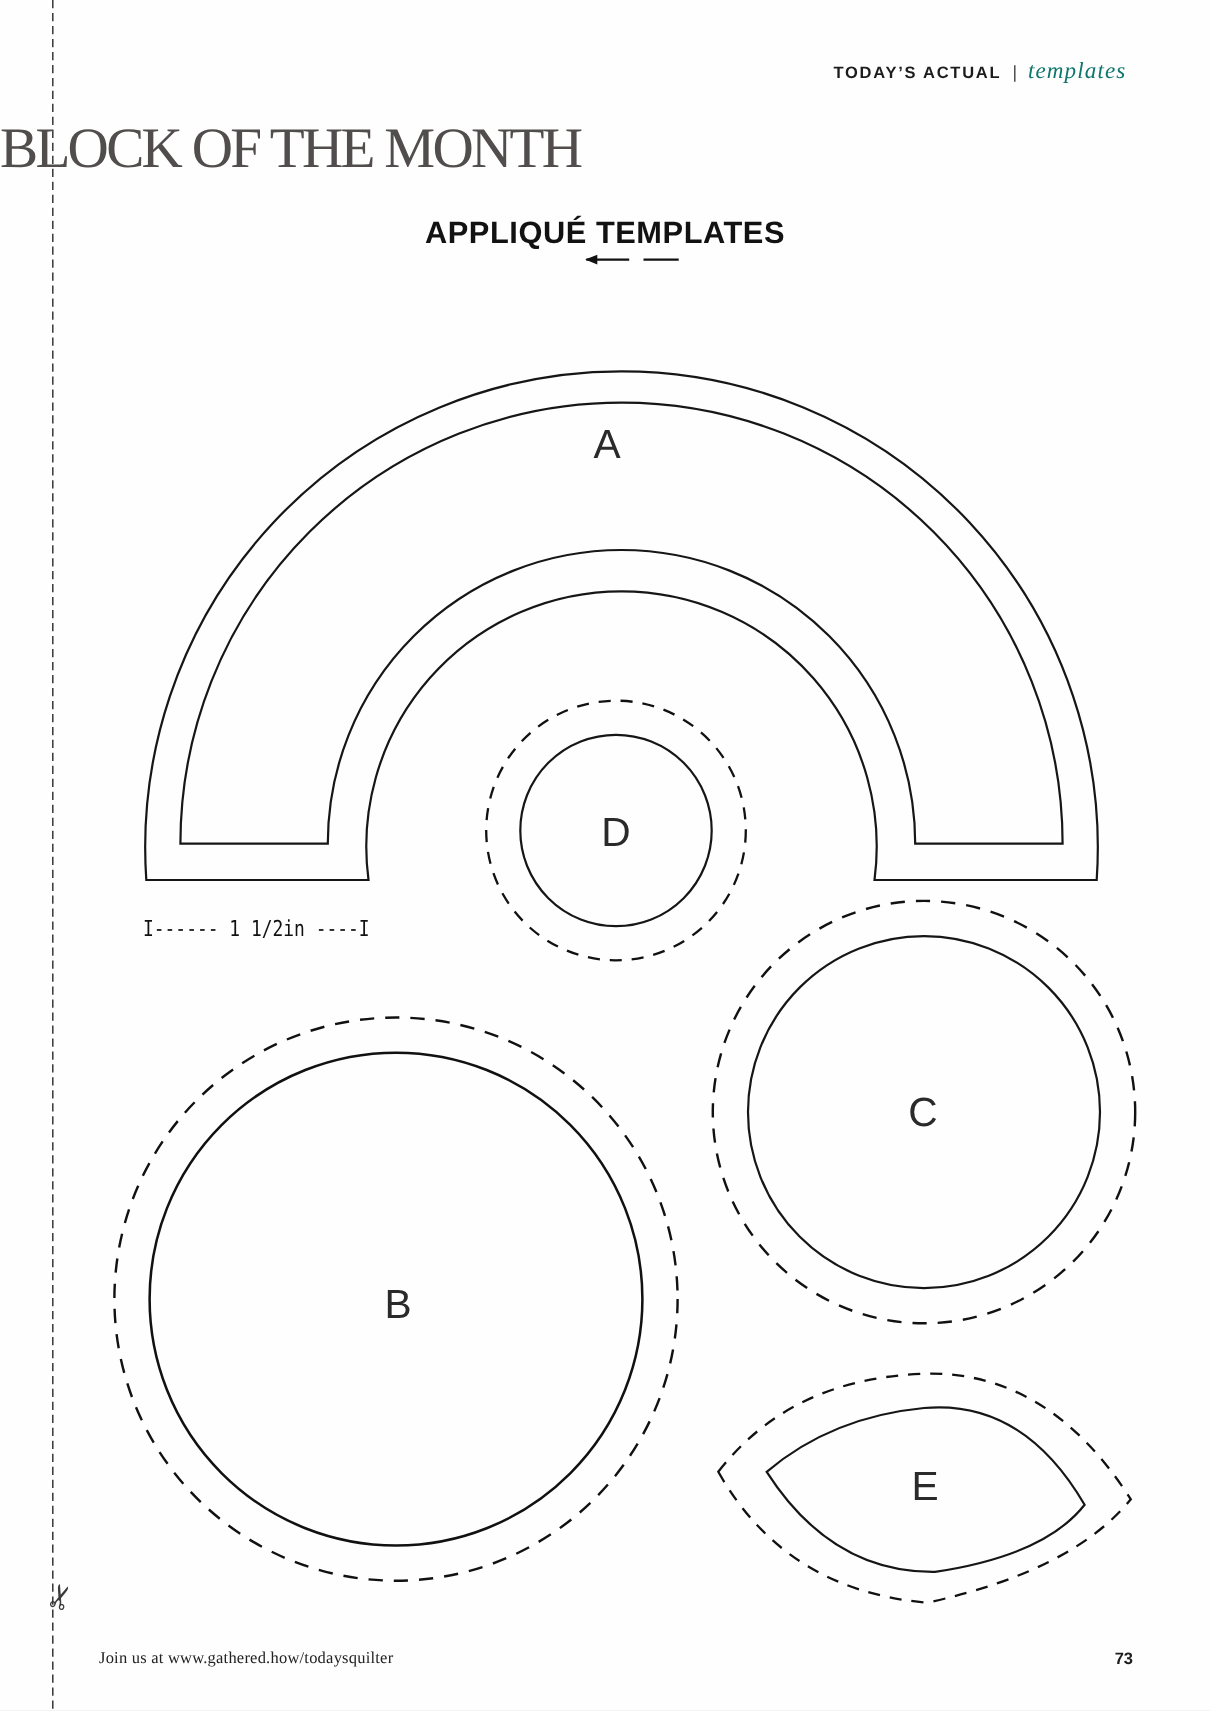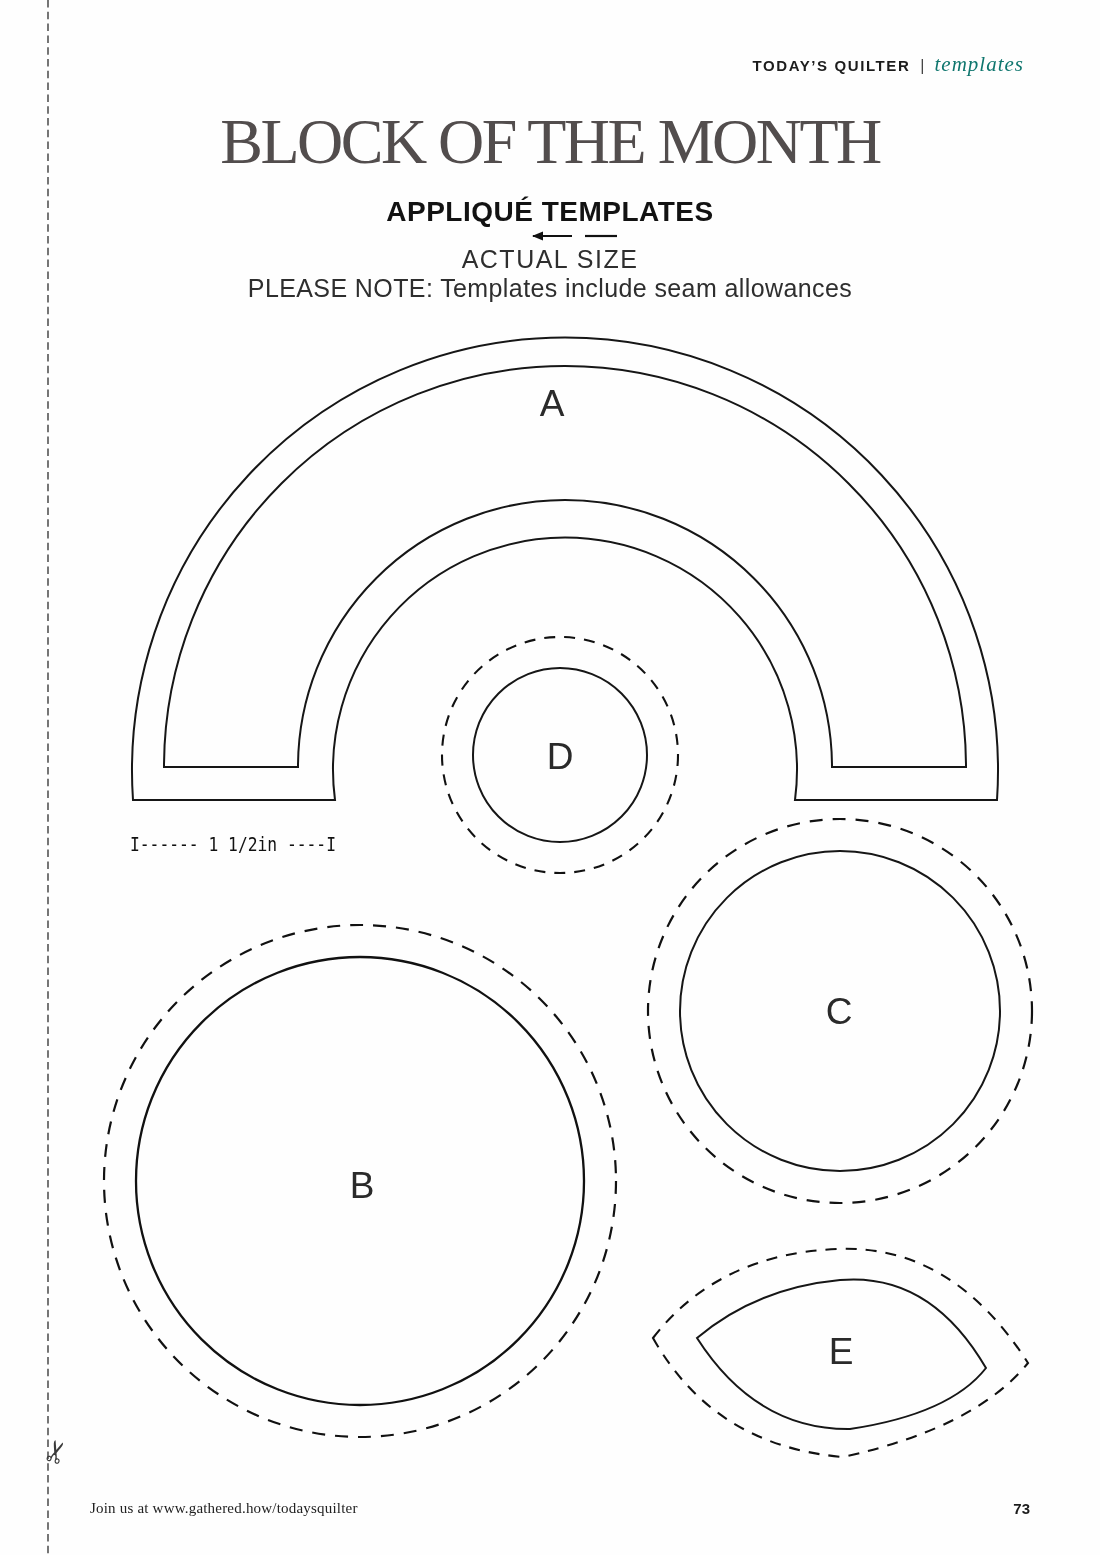--- a/index.html
+++ b/index.html
@@ -7,22 +7,22 @@
     position:relative;width:1100px;height:1555px;background:#fefefe;
     font-family:"Liberation Sans",sans-serif;overflow:hidden;
   }
   .abs{position:absolute;}
   
   .header{top:52px;right:76px;display:flex;align-items:baseline;gap:10px;color:#1c1c1c;}
   .brand{font-weight:bold;font-size:15px;letter-spacing:1.6px;}
   .hdr-sep{font-size:16px;font-weight:300;color:#444;}
   .section{font-family:"Liberation Serif",serif;font-style:italic;font-size:21px;letter-spacing:1px;color:#0f766e;}
   
-  .title{top:110px;left:0;width:100%;text-align:center;
-    font-family:"Liberation Serif","DejaVu Serif",serif;font-size:64px;line-height:1;
+  .title{top:110px;left:0;width:100%;text-align:left;
+    font-family:"Liberation Serif","DejaVu Serif",serif;font-size:52px;line-height:1;
     letter-spacing:-2.5px;color:#524d4d;font-weight:400;}
   .subtitle{top:196px;left:0;width:100%;text-align:center;
     font-size:28px;font-weight:bold;letter-spacing:0.5px;color:#121212;}
   .arrow-mark{top:228px;left:527px;}
   .size-note{top:245px;left:0;width:100%;text-align:center;
     font-size:25px;font-weight:400;letter-spacing:1.5px;color:#2e2e2e;}
   .seam-note{top:274px;left:0;width:100%;text-align:center;
     font-size:25px;font-weight:400;letter-spacing:0.4px;color:#2e2e2e;}
   
   .drawing{top:0;left:0;}
@@ -67,34 +67,32 @@
     <circle class="solid-line" cx="840" cy="1011" r="160"></circle>
     <circle class="dash-lg" cx="840" cy="1011" r="192"></circle>
     <text class="tpl-label" x="839" y="1024">C</text>
 
     <path class="solid-line" d="M697,1338 Q756,1288 840,1280 Q930,1272 986,1368 Q950,1414 850,1429 Q756,1430 697,1338 Z"></path>
     <path class="dash-md" d="M653,1338 Q718,1254 837,1249 Q952,1244 1028,1363 Q975,1428 843,1457 Q714,1446 653,1338 Z"></path>
     <text class="tpl-label" x="841" y="1364">E</text>
   </svg>
 
   <div class="abs header">
-    <span class="brand">TODAY’S QUILTER</span>
+    <span class="brand">TODAY’S ACTUAL</span>
     <span class="hdr-sep">|</span>
     <span class="section">templates</span>
   </div>
 
   <div class="abs title">BLOCK OF THE MONTH</div>
   <div class="abs subtitle">APPLIQUÉ TEMPLATES</div>
 
   <svg class="abs arrow-mark" width="96" height="16" viewBox="0 0 96 16">
     <path d="M5,8 L16,3.5 L16,12.5 Z" fill="#111"></path>
     <line x1="6" y1="8" x2="45" y2="8" stroke="#111" stroke-width="2.2"></line>
     <line x1="58" y1="8" x2="90" y2="8" stroke="#111" stroke-width="2.2"></line>
   </svg>
 
-  <div class="abs size-note">ACTUAL SIZE</div>
-  <div class="abs seam-note">PLEASE NOTE: Templates include seam allowances</div>
 
   <span class="abs scissors">✂</span>
   <span class="abs join">Join us at www.gathered.how/todaysquilter</span>
   <span class="abs pagenum">73</span>
 
 </div>
 
 </body></html>

